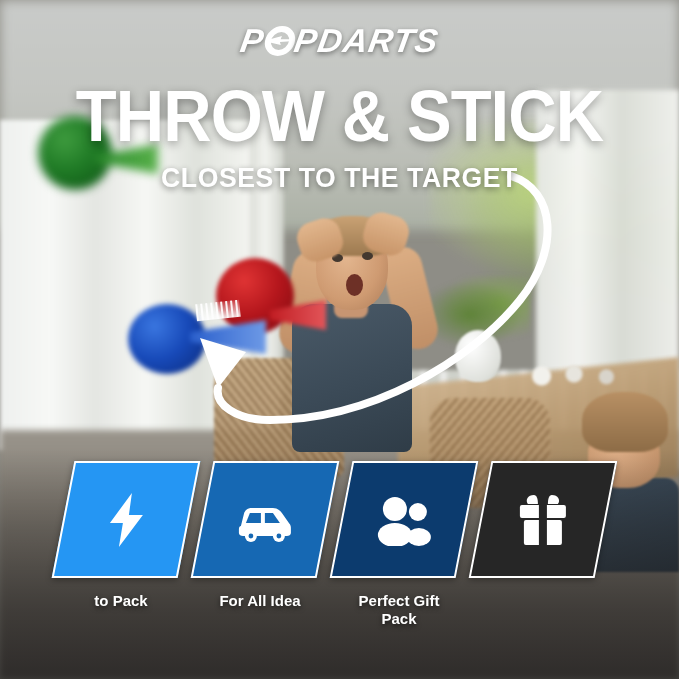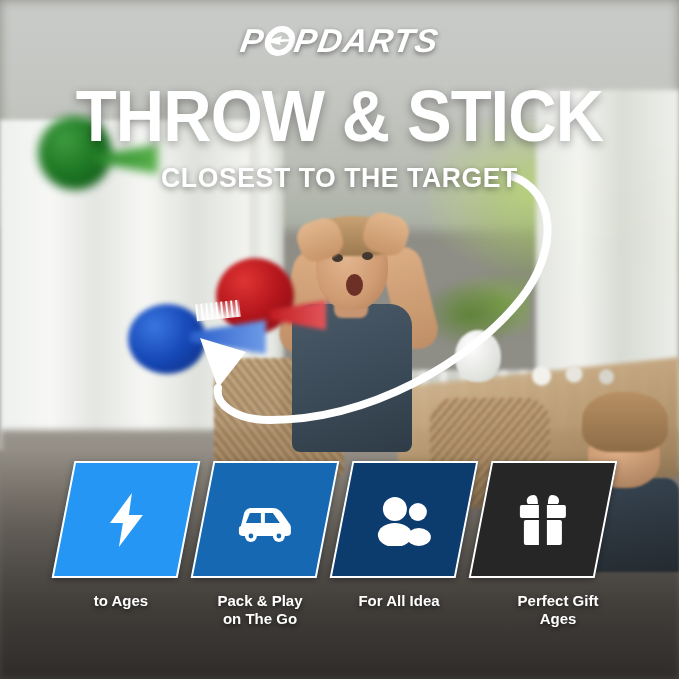--- a/index.html
+++ b/index.html
@@ -426,30 +426,26 @@
           <rect x="6" y="14" width="46" height="13" rx="2" fill="#ffffff"></rect>
           <rect x="10" y="29" width="38" height="25" rx="2" fill="#ffffff"></rect>
           <rect x="25" y="14" width="8" height="40" fill="#262626"></rect>
         </svg>
       </div>
 
     </div>
 
     <div class="labels">
       <div class="label">
-        <div>to Ages</div>
-      </div>
-      <div class="label">
-        <div>Pack &amp; Play</div>
-        <div>on The Go</div>
+        <div>to Pack</div>
       </div>
       <div class="label">
         <div>For All Idea</div>
       </div>
       <div class="label">
         <div>Perfect Gift</div>
-        <div>Ages</div>
+        <div>Pack</div>
       </div>
     </div>
 
   </div>
 
 </div>
 
 </body></html>

